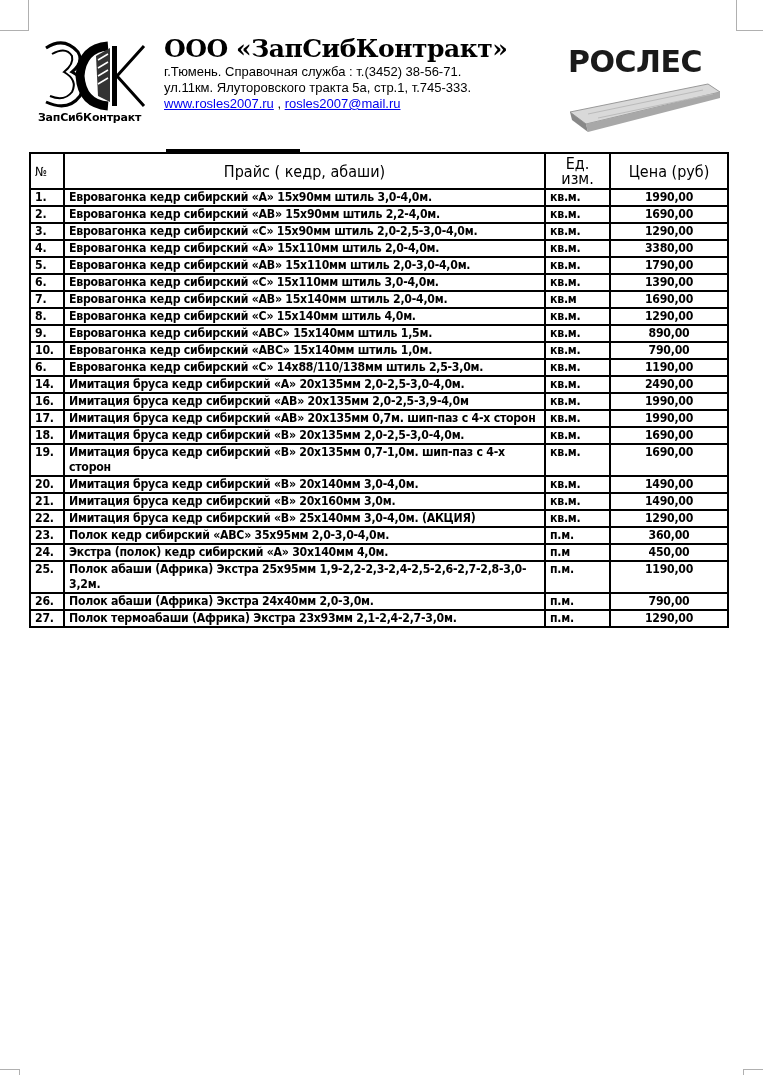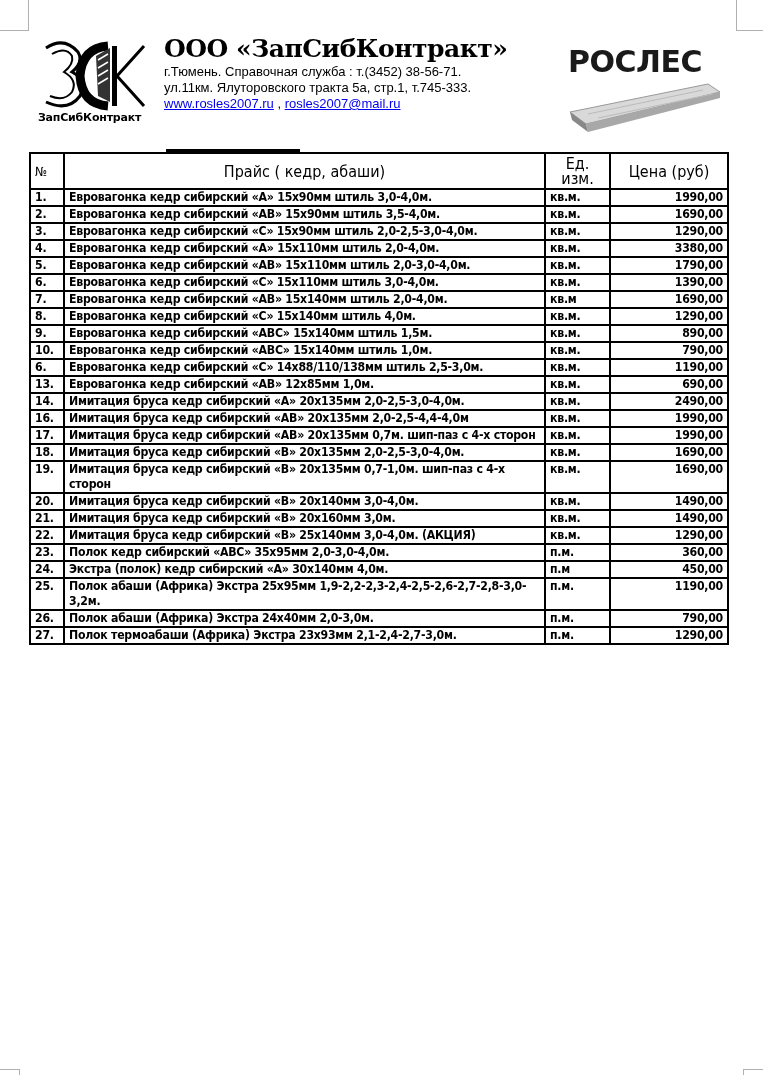--- a/index.html
+++ b/index.html
@@ -24,21 +24,21 @@
   table.price { position:absolute; left:29px; top:152px; width:700px; border-collapse:collapse; font-family:"DejaVu Sans Condensed","DejaVu Sans", sans-serif; }
   table.price td, table.price th { border:2px solid #000; padding:0 4px; vertical-align:top; }
   table.price th { font-weight:normal; font-size:16px; vertical-align:middle; height:34px; }
   .th-no { width:24px; text-align:left; font-size:13px !important; }
   .th-unit { width:55px; line-height:15px; }
   .th-price { width:108px; }
   table.price td { font-size:12.2px; font-weight:bold; line-height:15px; letter-spacing:-0.25px; }
   td.no { width:24px; }
   td.name { }
   td.unit { width:55px; }
-  td.price { text-align:right; width:108px; }
+  td.price { text-align:center; width:108px; }
 </style>
 </head>
 <body>
 
 <div class="corner c-tl"></div>
 <div class="corner c-tr"></div>
 <div class="corner c-bl"></div>
 <div class="corner c-br"></div>
 
 <div class="logo-left">
@@ -87,21 +87,21 @@
   </thead>
   <tbody id="rows">
       <tr>
         <td class="no">1.</td>
         <td class="name">Евровагонка кедр сибирский  «А» 15х90мм  штиль 3,0-4,0м.</td>
         <td class="unit">кв.м.</td>
         <td class="price">1990,00</td>
       </tr>
       <tr>
         <td class="no">2.</td>
-        <td class="name">Евровагонка кедр сибирский  «АВ» 15х90мм  штиль 3,5-4,0м.</td>
+        <td class="name">Евровагонка кедр сибирский  «АВ» 15х90мм  штиль 2,2-4,0м.</td>
         <td class="unit">кв.м.</td>
         <td class="price">1690,00</td>
       </tr>
       <tr>
         <td class="no">3.</td>
         <td class="name">Евровагонка кедр сибирский  «С» 15х90мм  штиль 2,0-2,5-3,0-4,0м.</td>
         <td class="unit">кв.м.</td>
         <td class="price">1290,00</td>
       </tr>
       <tr>
@@ -146,34 +146,28 @@
         <td class="unit">кв.м.</td>
         <td class="price">790,00</td>
       </tr>
       <tr>
         <td class="no">6.</td>
         <td class="name">Евровагонка кедр сибирский  «С»  14х88/110/138мм штиль 2,5-3,0м.</td>
         <td class="unit">кв.м.</td>
         <td class="price">1190,00</td>
       </tr>
       <tr>
-        <td class="no">13.</td>
-        <td class="name">Евровагонка кедр сибирский «АВ» 12х85мм 1,0м.</td>
-        <td class="unit">кв.м.</td>
-        <td class="price">690,00</td>
-      </tr>
-      <tr>
         <td class="no">14.</td>
         <td class="name">Имитация бруса кедр сибирский  «А»  20х135мм 2,0-2,5-3,0-4,0м.</td>
         <td class="unit">кв.м.</td>
         <td class="price">2490,00</td>
       </tr>
       <tr>
         <td class="no">16.</td>
-        <td class="name">Имитация бруса кедр сибирский «АВ» 20х135мм 2,0-2,5-4,4-4,0м</td>
+        <td class="name">Имитация бруса кедр сибирский «АВ» 20х135мм 2,0-2,5-3,9-4,0м</td>
         <td class="unit">кв.м.</td>
         <td class="price">1990,00</td>
       </tr>
       <tr>
         <td class="no">17.</td>
         <td class="name">Имитация бруса кедр сибирский «АВ» 20х135мм 0,7м.    шип-паз с 4-х сторон</td>
         <td class="unit">кв.м.</td>
         <td class="price">1990,00</td>
       </tr>
       <tr>

